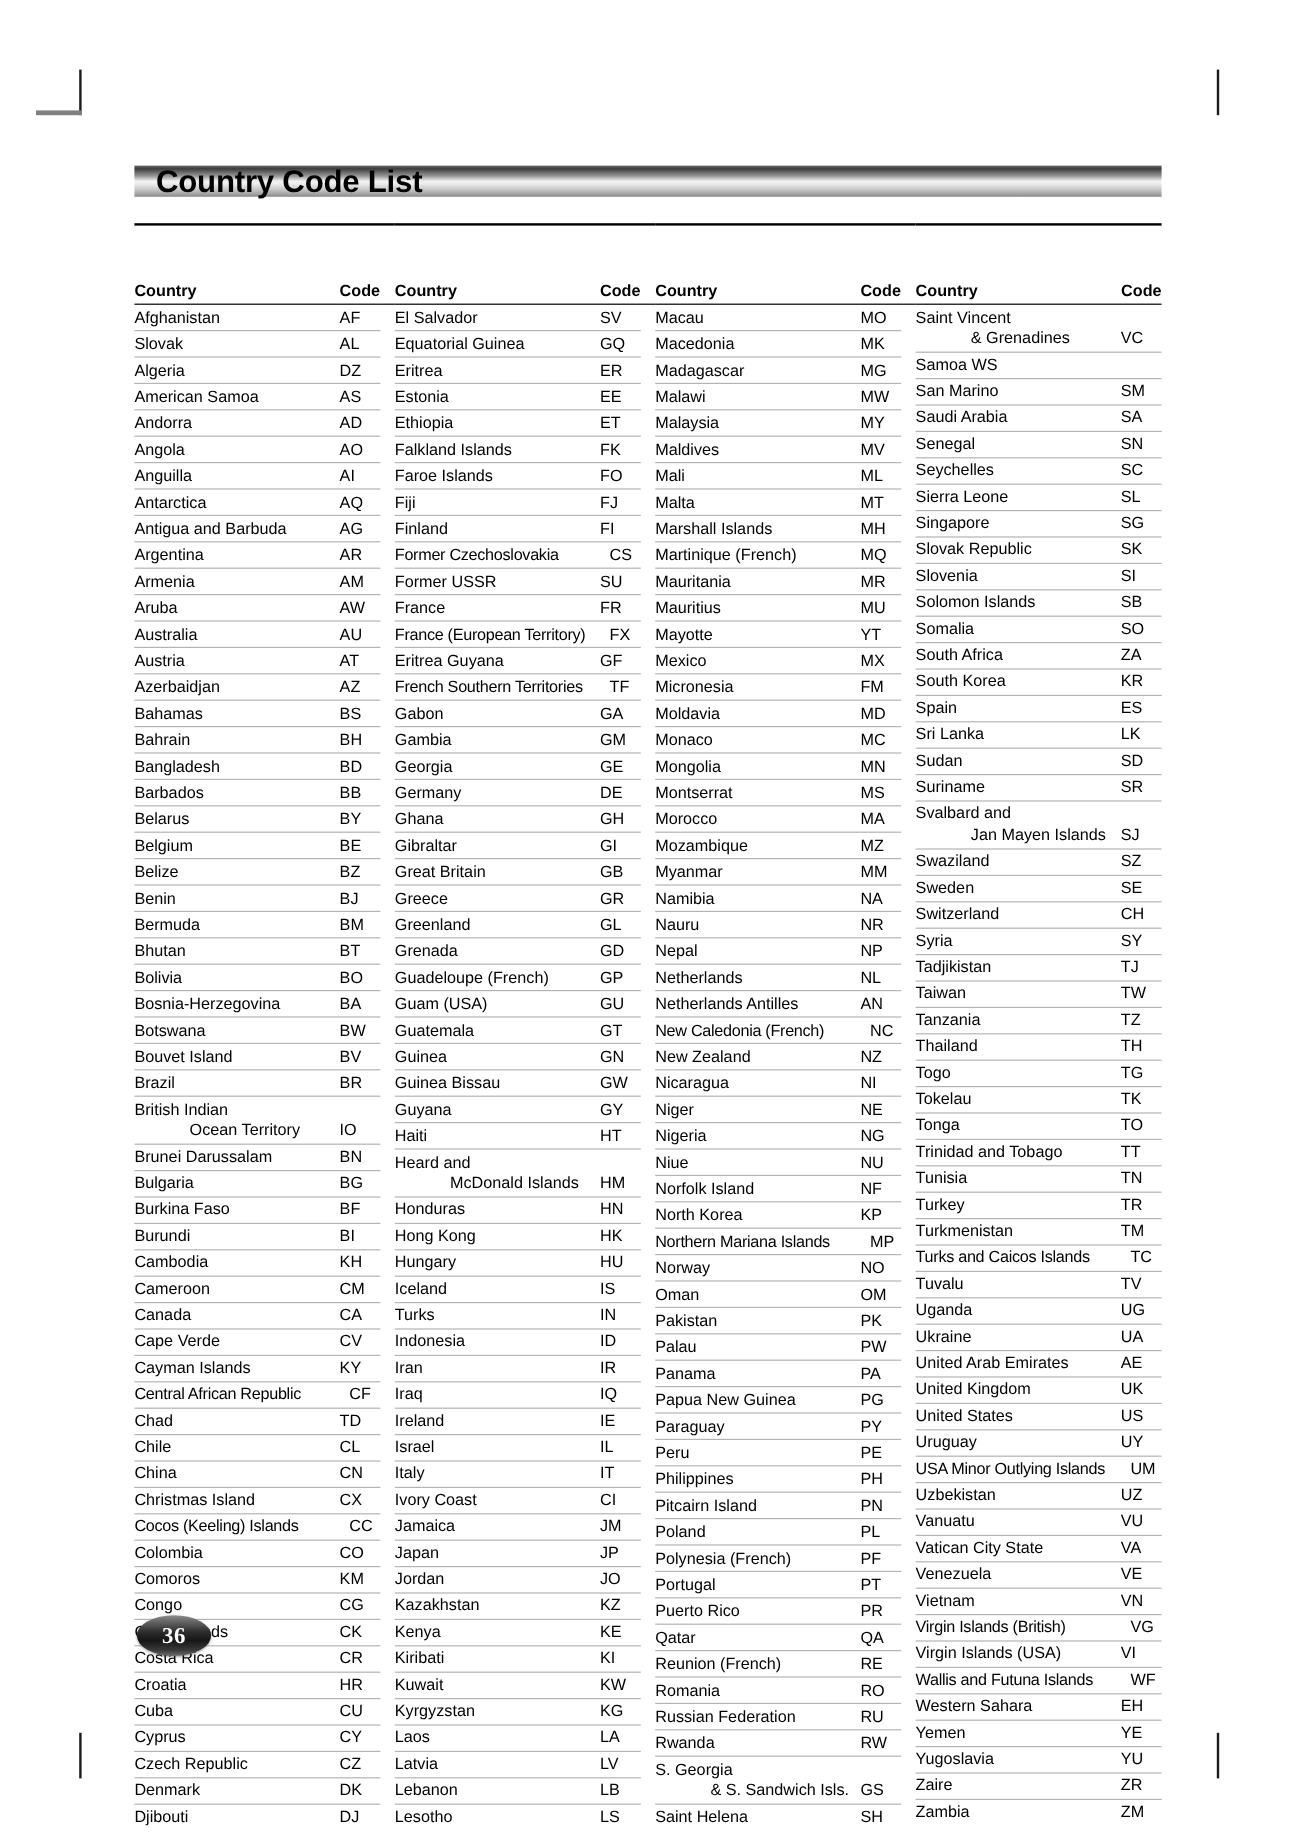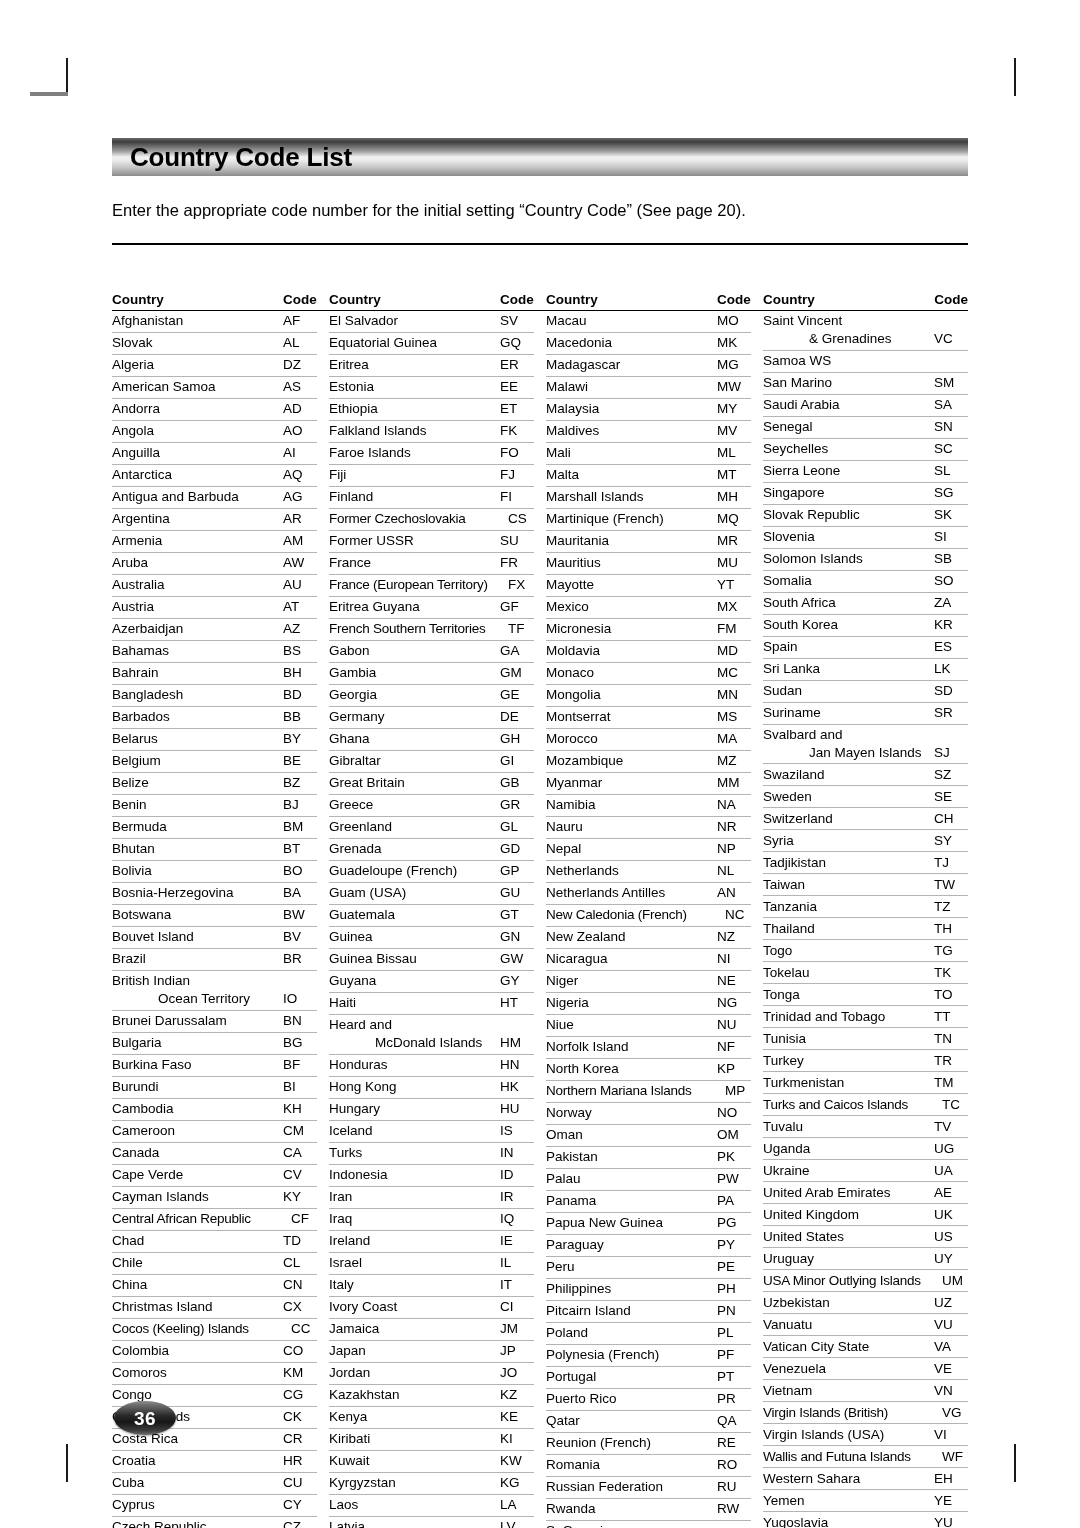--- a/index.html
+++ b/index.html
@@ -34,21 +34,21 @@
   .page {
     position: absolute;
     left: 112px;
     top: 138px;
     width: 856px;
   }
 
   
   .title-bar {
     position: relative;
-    height: 38px;
+    height: 26px;
     background: linear-gradient(to bottom,
         #6b6b6b 0%,
         #3d3d3d 10%,
         #9a9a9a 34%,
         #f2f2f2 50%,
         #ededed 58%,
         #c4c4c4 78%,
         #a0a0a0 92%,
         #8c8c8c 100%);
     display: flex;
@@ -132,35 +132,36 @@
   .row.wrap-second .c-name { padding-left: 46px; }
 
   
   .row.tight .c-name { letter-spacing: -0.25px; }
   .row.tight .c-code { flex: 0 0 26px; width: 26px; }
 
   
   .page-badge {
     position: absolute;
     left: 114px;
-    top: 1401px;
+    top: 1346px;
     width: 62px;
     height: 34px;
     border-radius: 31px / 17px;
     background: linear-gradient(to bottom,
         #8e8e8e 0%,
         #6e6e6e 12%,
         #2b2b2b 42%,
         #161616 62%,
         #3a3a3a 86%,
         #6d6d6d 100%);
     display: flex;
     align-items: center;
     justify-content: center;
     box-shadow: 0 1px 2px rgba(0,0,0,0.35);
+    font-family: Liberation Serif, serif;
   }
   .page-badge span {
     color: #ffffff;
     font-size: 19px;
     font-weight: bold;
     letter-spacing: 0.5px;
     line-height: 1;
   }
 </style>
 </head>
@@ -171,21 +172,20 @@
 <div class="crop-v" style="left:1014px; top:58px;"></div>
 <div class="crop-v" style="left:66px; top:1444px;"></div>
 <div class="crop-v" style="left:1014px; top:1444px;"></div>
 
 <div class="page">
 
   <div class="title-bar">
     <div class="title-bar-text">Country Code List</div>
   </div>
 
-  <div class="intro">Enter the appropriate code number for the initial setting “Country Code” (See page 20).</div>
 
   <div class="columns" id="columns">
       <div class="col">
         <div class="col-inner rule-top rule-head">
           <div class="hrow">
             <div class="c-name">Country</div>
             <div class="c-code">Code</div>
           </div>
         </div>
         <div class="col-inner rule-bottom-host">

